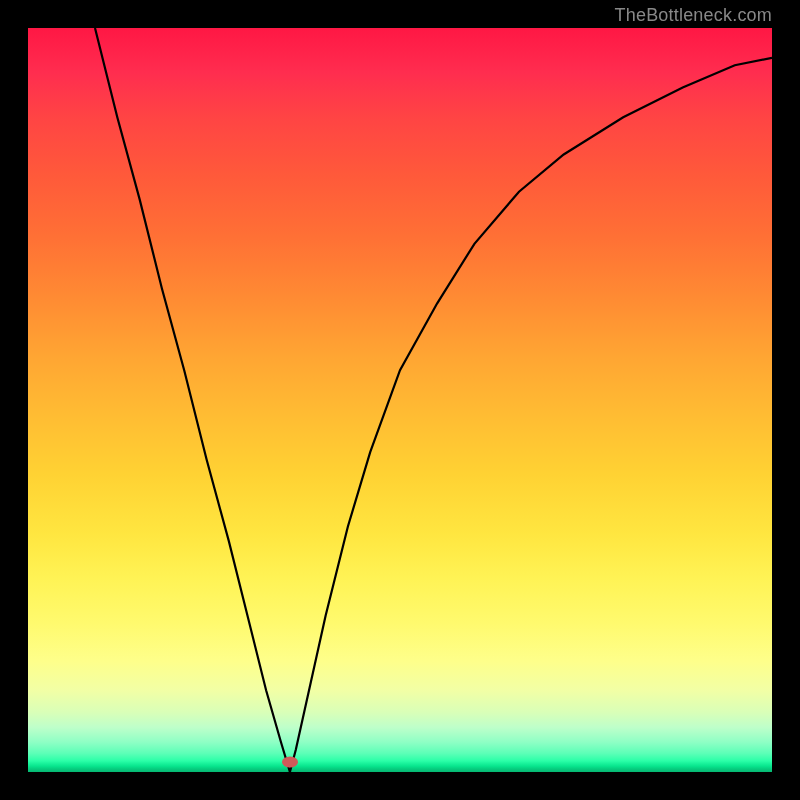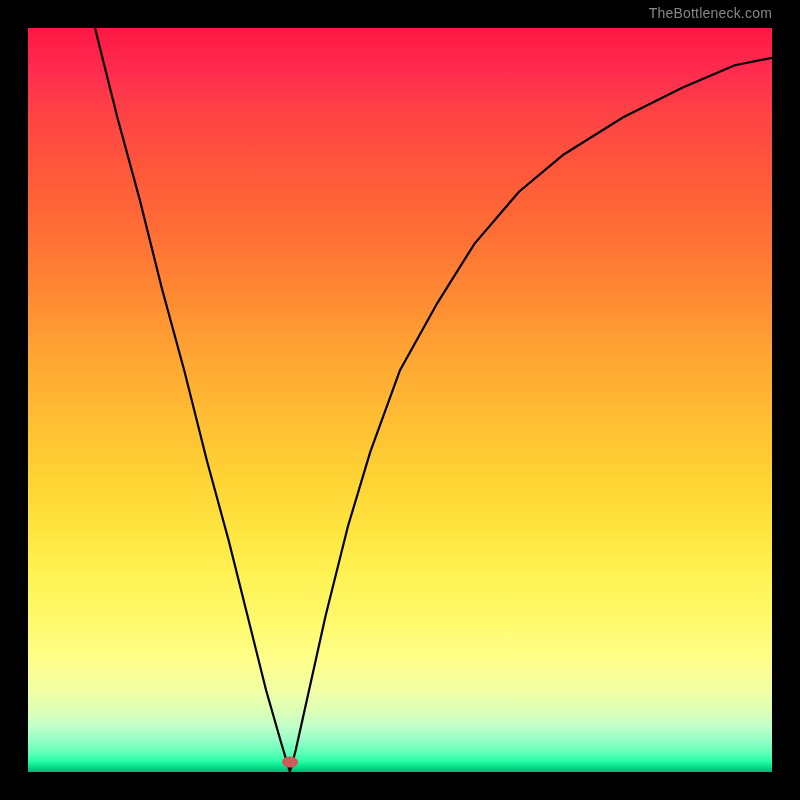--- a/index.html
+++ b/index.html
@@ -60,21 +60,21 @@
       height: 11px;
       background: #d05a5a;
       border-radius: 50%;
       transform: translate(-50%, -50%);
     }
     .watermark {
       position: absolute;
       top: 5px;
       right: 28px;
       color: #888;
-      font-size: 14px;
+      font-size: 18px;
       font-weight: 500;
       letter-spacing: 0.2px;
     }
   </style>
 </head>
 <body>
 
 <div class="chart-container">
   <div class="gradient-bg"></div>
   <svg class="curve-svg" viewBox="0 0 744 744" preserveAspectRatio="none">

